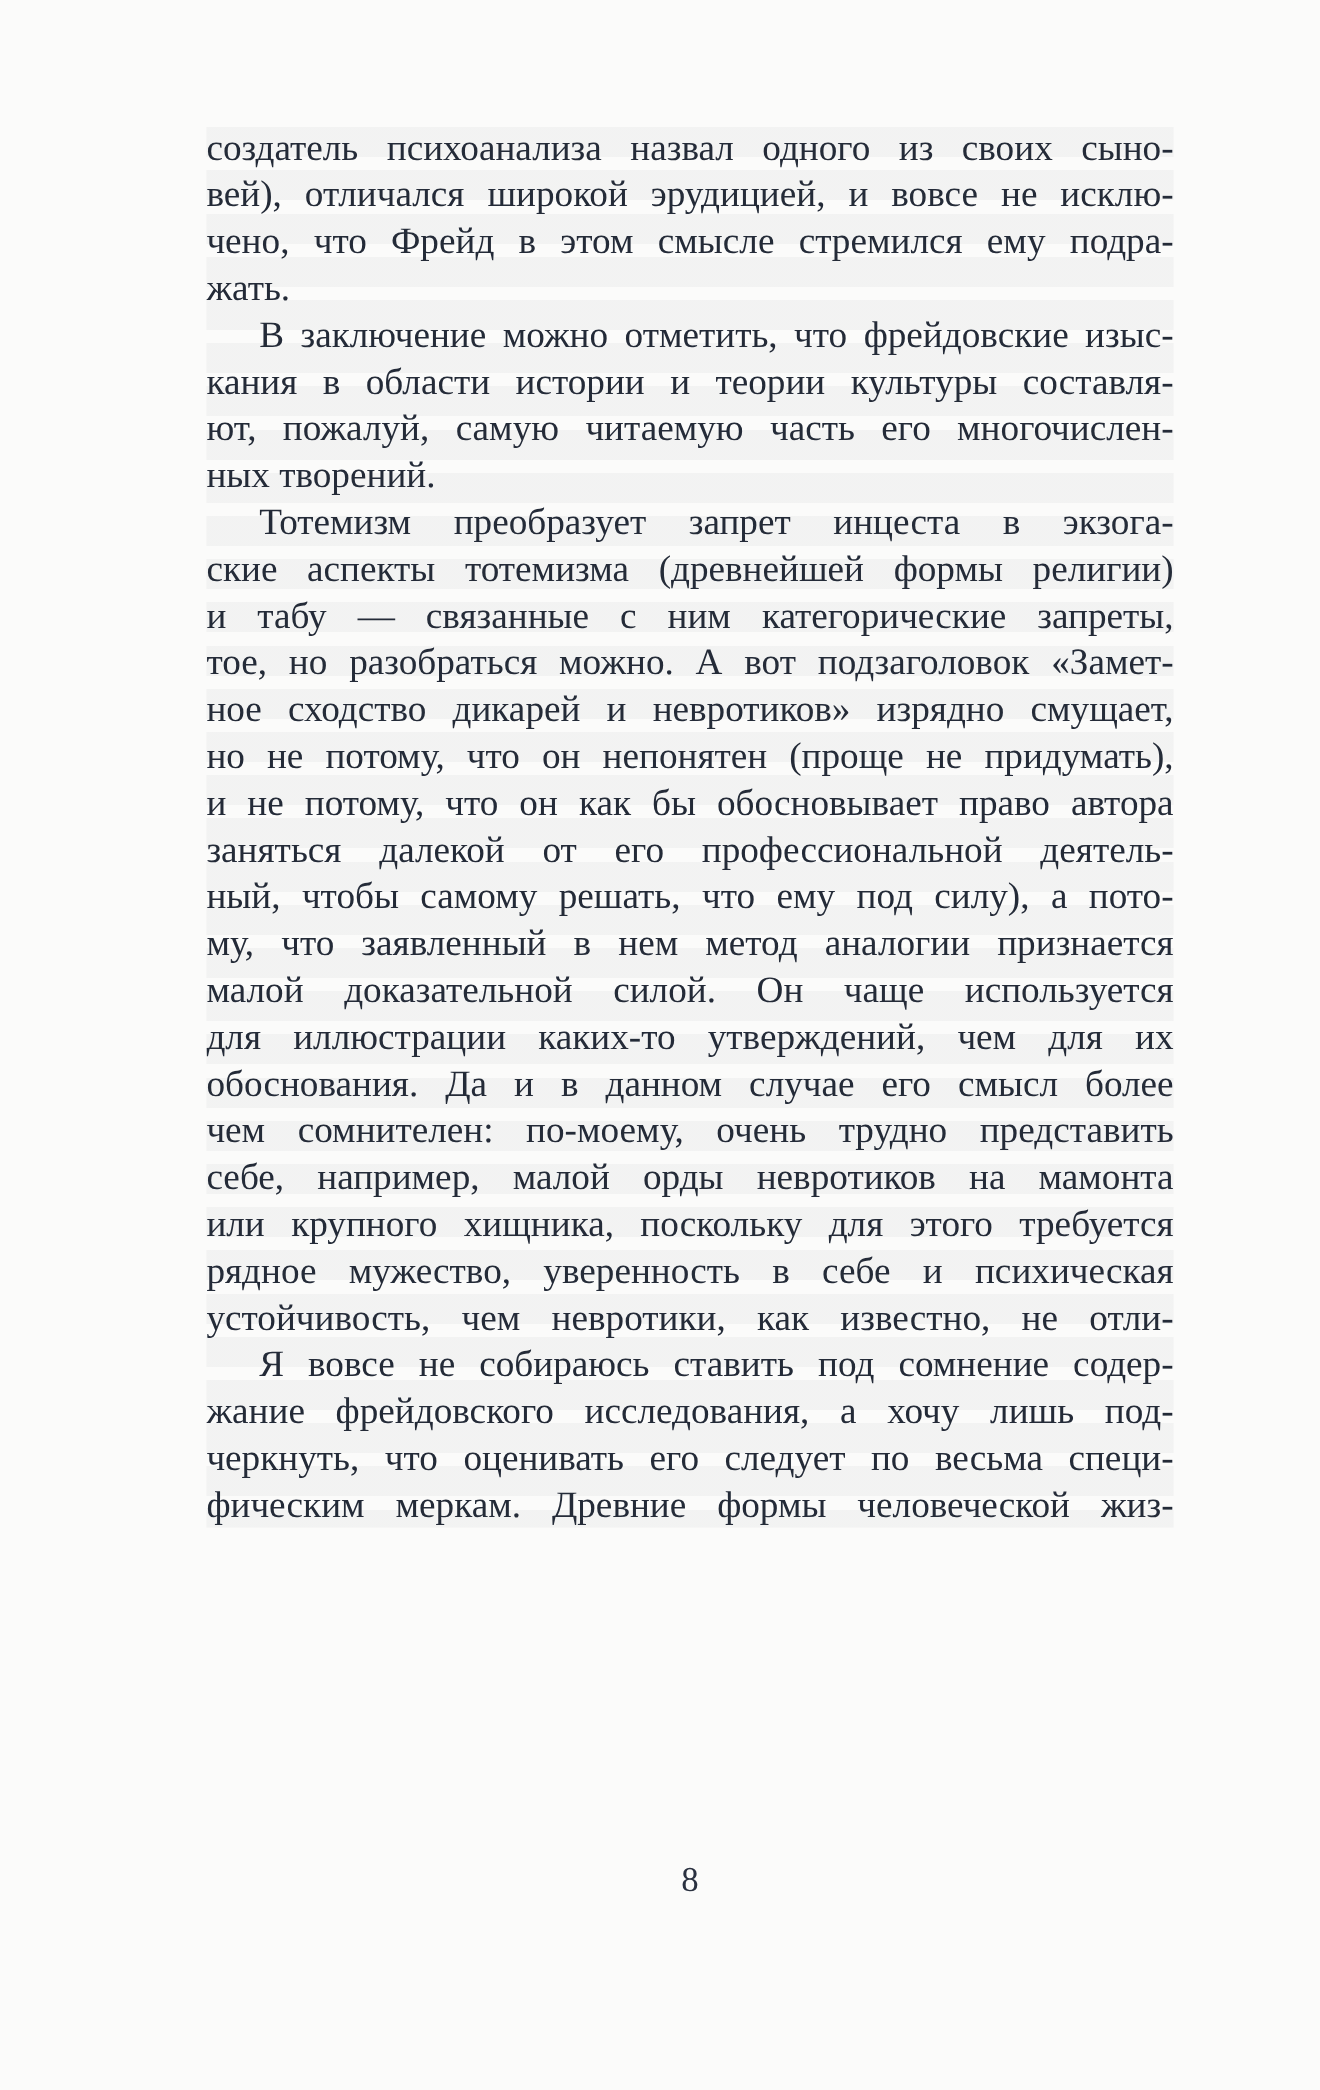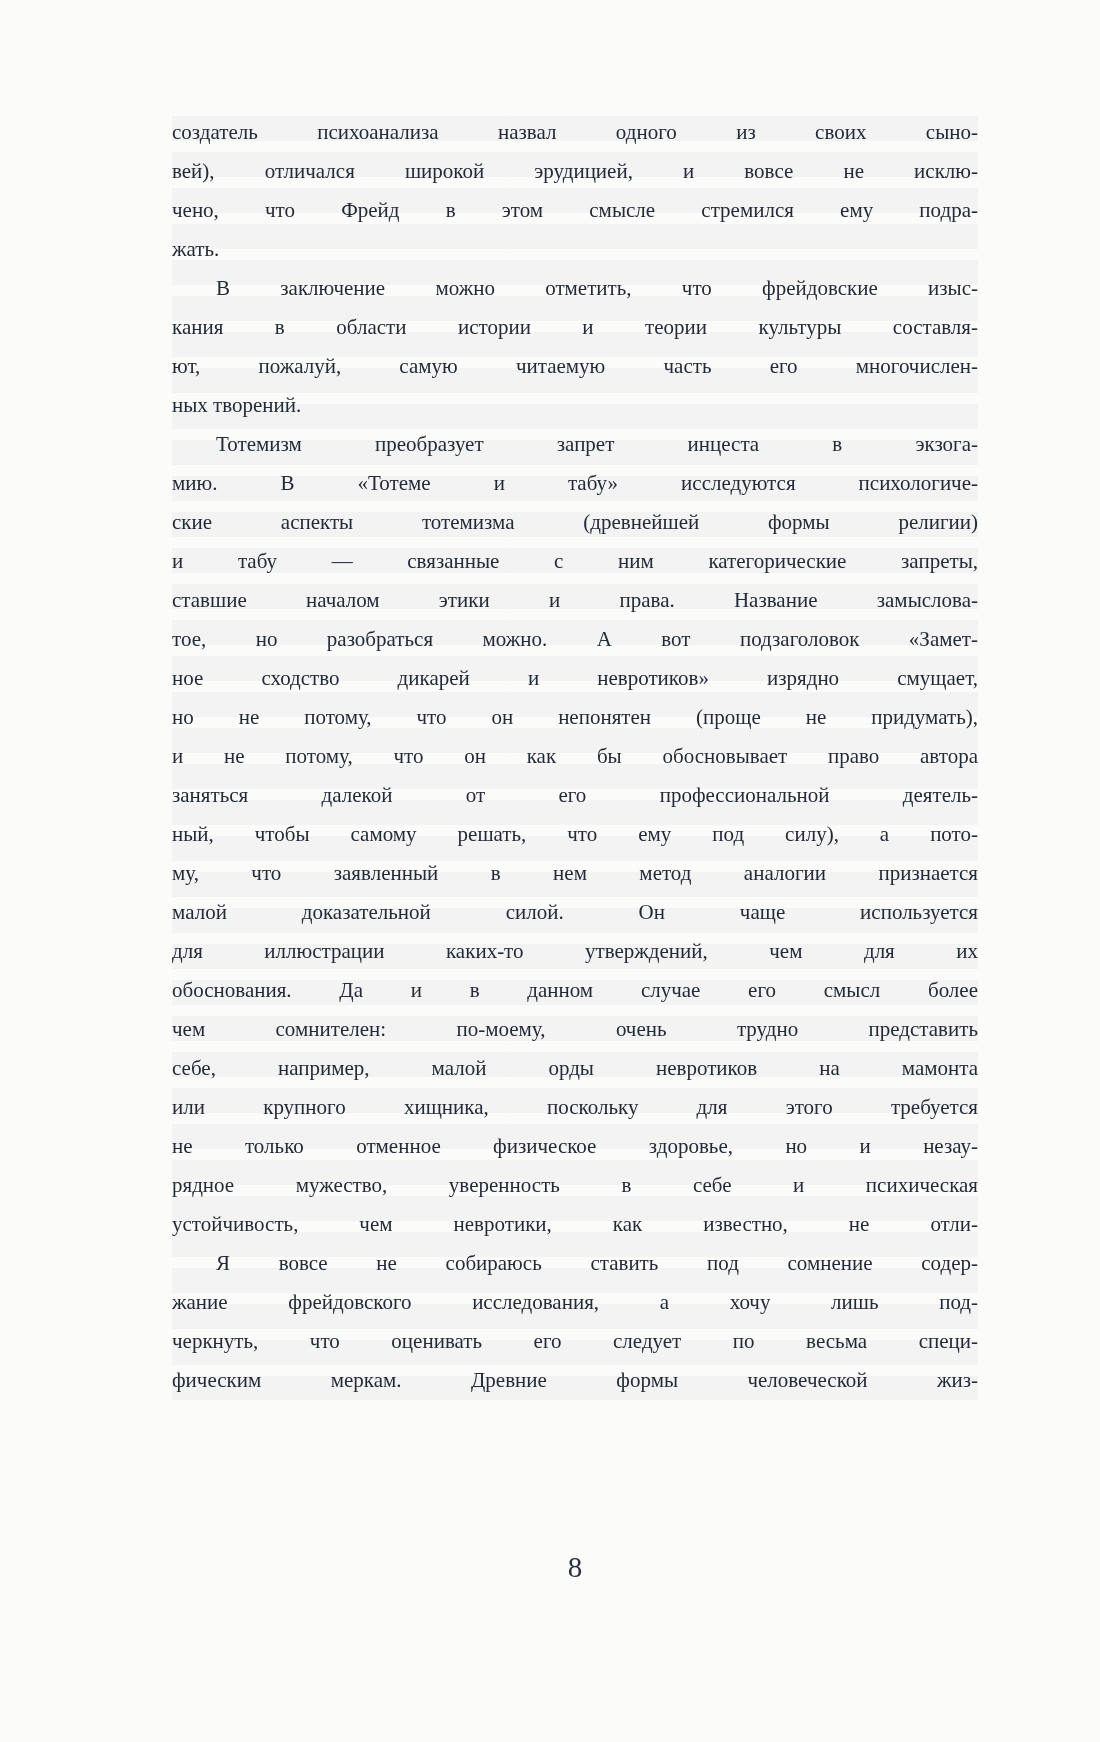--- a/index.html
+++ b/index.html
@@ -14,23 +14,23 @@
     position: relative;
     width: 1100px;
     height: 1742px;
     background: #fbfbfa;
     font-family: "Liberation Serif", "DejaVu Serif", serif;
     color: #242b38;
   }
   .text-block {
     position: absolute;
     left: 172px;
-    top: 113px;
+    top: 103px;
     width: 806px;
-    font-size: 21px;
+    font-size: 31px;
     line-height: 39px;
     
     background: repeating-linear-gradient(
       to bottom,
       rgba(130,136,142,0.07) 3px,
       rgba(130,136,142,0.07) 28px,
       rgba(130,136,142,0.0) 28px,
       rgba(130,136,142,0.0) 39px
     );
   }
@@ -68,38 +68,35 @@
         <div class="line"><span class="seg">жать.</span></div>
       </div>
       <div class="paragraph">
         <div class="line just first-line"><span class="seg">В заключение можно отметить, что фрейдовские изыс-</span></div>
         <div class="line just"><span class="seg">кания в области истории и теории культуры составля-</span></div>
         <div class="line just"><span class="seg">ют, пожалуй, самую читаемую часть его многочислен-</span></div>
         <div class="line"><span class="seg">ных творений.</span></div>
       </div>
       <div class="paragraph">
         <div class="line just first-line"><span class="seg italic">Тотемизм преобразует запрет инцеста в экзога-</span></div>
-        <div class="line just"><span class="seg italic">мию.</span><span class="seg"> В «Тотеме и табу» исследуются психологиче-</span></div>
         <div class="line just"><span class="seg">ские аспекты тотемизма (древнейшей формы религии)</span></div>
         <div class="line just"><span class="seg">и табу — связанные с ним категорические запреты,</span></div>
-        <div class="line just"><span class="seg">ставшие началом этики и права. Название замыслова-</span></div>
         <div class="line just"><span class="seg">тое, но разобраться можно. А вот подзаголовок «Замет-</span></div>
         <div class="line just"><span class="seg">ное сходство дикарей и невротиков» изрядно смущает,</span></div>
         <div class="line just"><span class="seg">но не потому, что он непонятен (проще не придумать),</span></div>
         <div class="line just"><span class="seg">и не потому, что он как бы обосновывает право автора</span></div>
         <div class="line just"><span class="seg">заняться далекой от его профессиональной деятель-</span></div>
         <div class="line just"><span class="seg">ный, чтобы самому решать, что ему под силу), а пото-</span></div>
         <div class="line just"><span class="seg">му, что заявленный в нем метод аналогии признается</span></div>
         <div class="line just"><span class="seg">малой доказательной силой. Он чаще используется</span></div>
         <div class="line just"><span class="seg">для иллюстрации каких-то утверждений, чем для их</span></div>
         <div class="line just"><span class="seg">обоснования. Да и в данном случае его смысл более</span></div>
         <div class="line just"><span class="seg">чем сомнителен: по-моему, очень трудно представить</span></div>
         <div class="line just"><span class="seg">себе, например, малой орды невротиков на мамонта</span></div>
         <div class="line just"><span class="seg">или крупного хищника, поскольку для этого требуется</span></div>
-        <div class="line just"><span class="seg">не только отменное физическое здоровье, но и незау-</span></div>
         <div class="line just"><span class="seg">рядное мужество, уверенность в себе и психическая</span></div>
         <div class="line just"><span class="seg">устойчивость, чем невротики, как известно, не отли-</span></div>
       </div>
       <div class="paragraph">
         <div class="line just first-line"><span class="seg">Я вовсе не собираюсь ставить под сомнение содер-</span></div>
         <div class="line just"><span class="seg">жание фрейдовского исследования, а хочу лишь под-</span></div>
         <div class="line just"><span class="seg">черкнуть, что оценивать его следует по весьма специ-</span></div>
         <div class="line just"><span class="seg">фическим меркам. Древние формы человеческой жиз-</span></div>
       </div>
     </div>

